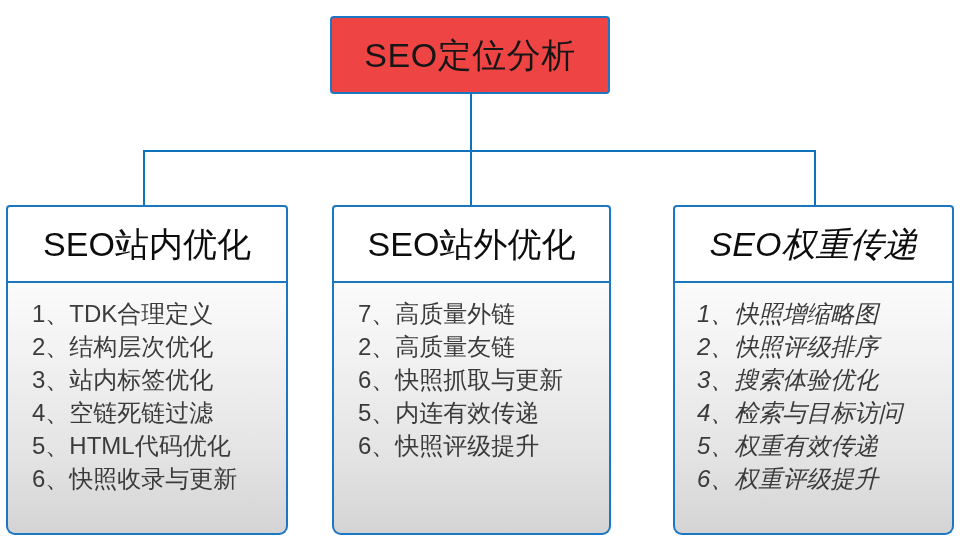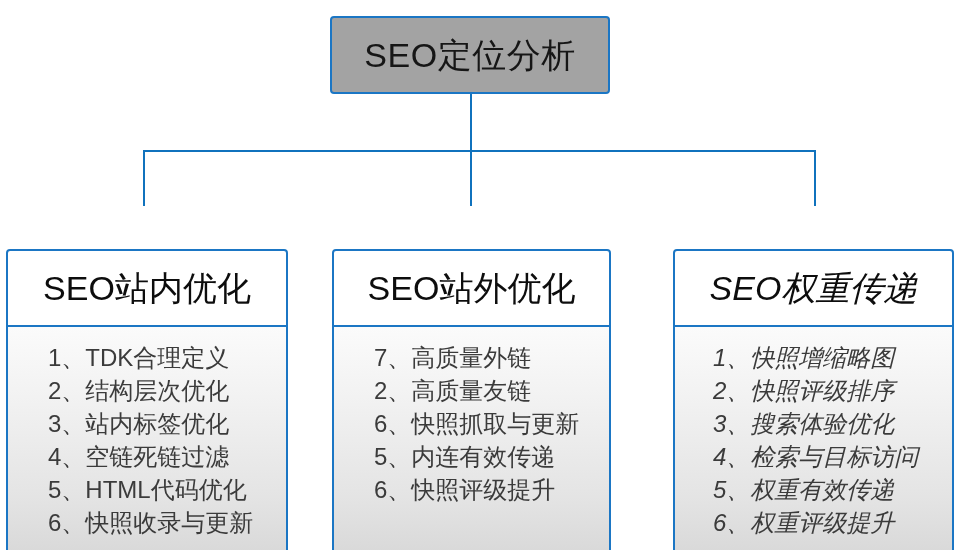--- a/index.html
+++ b/index.html
@@ -16,55 +16,55 @@
   .conn-v{width:2px;}
   .conn-h{height:2px;}
 
   
   .root-box{
     position:absolute;
     left:330px;top:16px;width:280px;height:78px;
     box-sizing:border-box;
     border:2px solid #1b76c4;
     border-radius:4px;
-    background:#a3a3a3;
+    background:#ef4444;
     display:flex;align-items:center;justify-content:center;
   }
   .root-label{
     font-size:34px;
     color:#161616;
     letter-spacing:.5px;
     line-height:1;
     white-space:nowrap;
   }
 
   
   .branch{position:absolute;top:205px;}
   .branch-head{
     box-sizing:border-box;
     height:78px;
     border:2px solid #1b76c4;
     border-radius:4px 4px 0 0;
     background:#ffffff;
-    display:flex;align-items:center;justify-content:center;margin-top:44px;
+    display:flex;align-items:center;justify-content:center;
   }
   .branch-head-label{
     font-size:34px;
     color:#0d0d0d;
     line-height:1;
     white-space:nowrap;
   }
   .branch-body{
     box-sizing:border-box;
     height:252px;
     border:2px solid #1b76c4;
     border-top:none;
     border-radius:0 0 9px 9px;
     background:linear-gradient(to bottom,#fbfbfb 0%,#f2f2f2 28%,#e4e4e4 68%,#d4d4d4 100%);
-    padding:14px 0 0 16px;
+    padding:14px 0 0 0;
     overflow:hidden;
   }
   .branch-list{
     list-style:none;
     margin:0;
     padding:0;
   }
   .branch-list li{
     font-size:24px;
     color:#3b3b3b;

